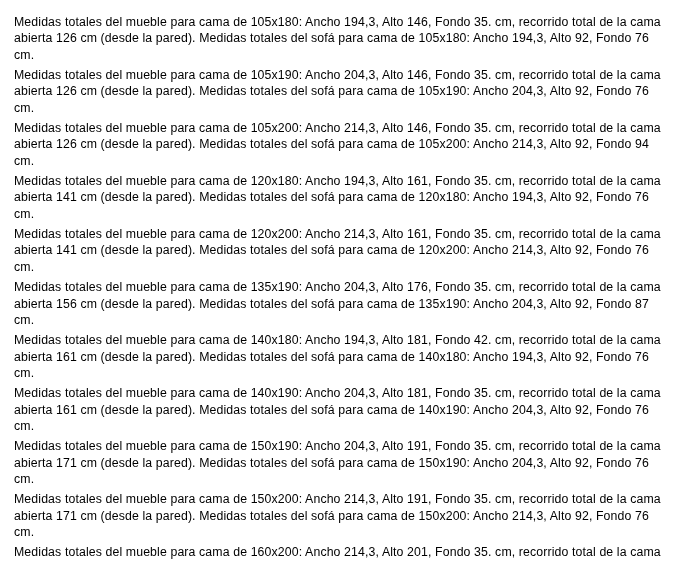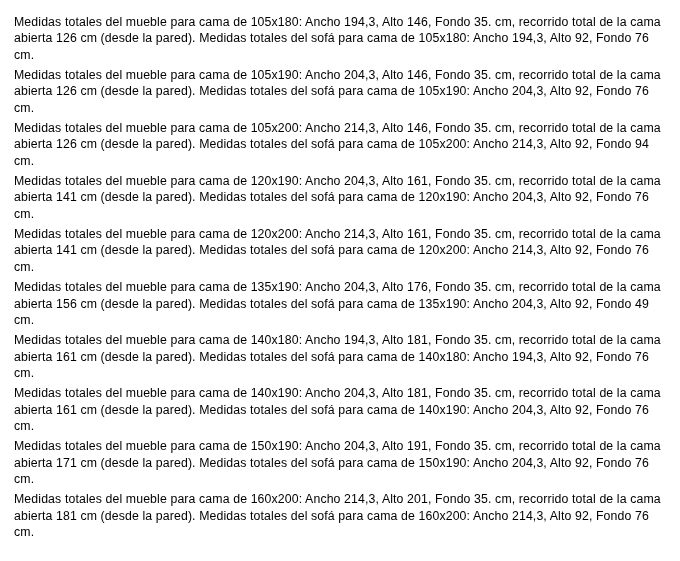--- a/index.html
+++ b/index.html
@@ -27,20 +27,21 @@
     letter-spacing: 0.01em;
   }
 </style>
 </head>
 <body>
 
 <div id="doc">
   <p class="para">Medidas totales del mueble para cama de 105x180: Ancho 194,3, Alto 146, Fondo 35. cm, recorrido total de la cama abierta 126 cm (desde la pared). Medidas totales del sofá para cama de 105x180: Ancho 194,3, Alto 92, Fondo 76 cm.</p>
   <p class="para">Medidas totales del mueble para cama de 105x190: Ancho 204,3, Alto 146, Fondo 35. cm, recorrido total de la cama abierta 126 cm (desde la pared). Medidas totales del sofá para cama de 105x190: Ancho 204,3, Alto 92, Fondo 76 cm.</p>
   <p class="para">Medidas totales del mueble para cama de 105x200: Ancho 214,3, Alto 146, Fondo 35. cm, recorrido total de la cama abierta 126 cm (desde la pared). Medidas totales del sofá para cama de 105x200: Ancho 214,3, Alto 92, Fondo 94 cm.</p>
-  <p class="para">Medidas totales del mueble para cama de 120x190: Ancho 204,3, Alto 161, Fondo 35. cm, recorrido total de la cama abierta 141 cm (desde la pared). Medidas totales del sofá para cama de 120x190: Ancho 204,3, Alto 92, Fondo 76 cm.</p>
+  <p class="para">Medidas totales del mueble para cama de 120x180: Ancho 194,3, Alto 161, Fondo 35. cm, recorrido total de la cama abierta 141 cm (desde la pared). Medidas totales del sofá para cama de 120x180: Ancho 194,3, Alto 92, Fondo 76 cm.</p>
   <p class="para">Medidas totales del mueble para cama de 120x200: Ancho 214,3, Alto 161, Fondo 35. cm, recorrido total de la cama abierta 141 cm (desde la pared). Medidas totales del sofá para cama de 120x200: Ancho 214,3, Alto 92, Fondo 76 cm.</p>
-  <p class="para">Medidas totales del mueble para cama de 135x190: Ancho 204,3, Alto 176, Fondo 35. cm, recorrido total de la cama abierta 156 cm (desde la pared). Medidas totales del sofá para cama de 135x190: Ancho 204,3, Alto 92, Fondo 49 cm.</p>
-  <p class="para">Medidas totales del mueble para cama de 140x180: Ancho 194,3, Alto 181, Fondo 35. cm, recorrido total de la cama abierta 161 cm (desde la pared). Medidas totales del sofá para cama de 140x180: Ancho 194,3, Alto 92, Fondo 76 cm.</p>
+  <p class="para">Medidas totales del mueble para cama de 135x190: Ancho 204,3, Alto 176, Fondo 35. cm, recorrido total de la cama abierta 156 cm (desde la pared). Medidas totales del sofá para cama de 135x190: Ancho 204,3, Alto 92, Fondo 87 cm.</p>
+  <p class="para">Medidas totales del mueble para cama de 140x180: Ancho 194,3, Alto 181, Fondo 42. cm, recorrido total de la cama abierta 161 cm (desde la pared). Medidas totales del sofá para cama de 140x180: Ancho 194,3, Alto 92, Fondo 76 cm.</p>
   <p class="para">Medidas totales del mueble para cama de 140x190: Ancho 204,3, Alto 181, Fondo 35. cm, recorrido total de la cama abierta 161 cm (desde la pared). Medidas totales del sofá para cama de 140x190: Ancho 204,3, Alto 92, Fondo 76 cm.</p>
   <p class="para">Medidas totales del mueble para cama de 150x190: Ancho 204,3, Alto 191, Fondo 35. cm, recorrido total de la cama abierta 171 cm (desde la pared). Medidas totales del sofá para cama de 150x190: Ancho 204,3, Alto 92, Fondo 76 cm.</p>
+  <p class="para">Medidas totales del mueble para cama de 150x200: Ancho 214,3, Alto 191, Fondo 35. cm, recorrido total de la cama abierta 171 cm (desde la pared). Medidas totales del sofá para cama de 150x200: Ancho 214,3, Alto 92, Fondo 76 cm.</p>
   <p class="para">Medidas totales del mueble para cama de 160x200: Ancho 214,3, Alto 201, Fondo 35. cm, recorrido total de la cama abierta 181 cm (desde la pared). Medidas totales del sofá para cama de 160x200: Ancho 214,3, Alto 92, Fondo 76 cm.</p>
 </div>
 
 </body></html>

